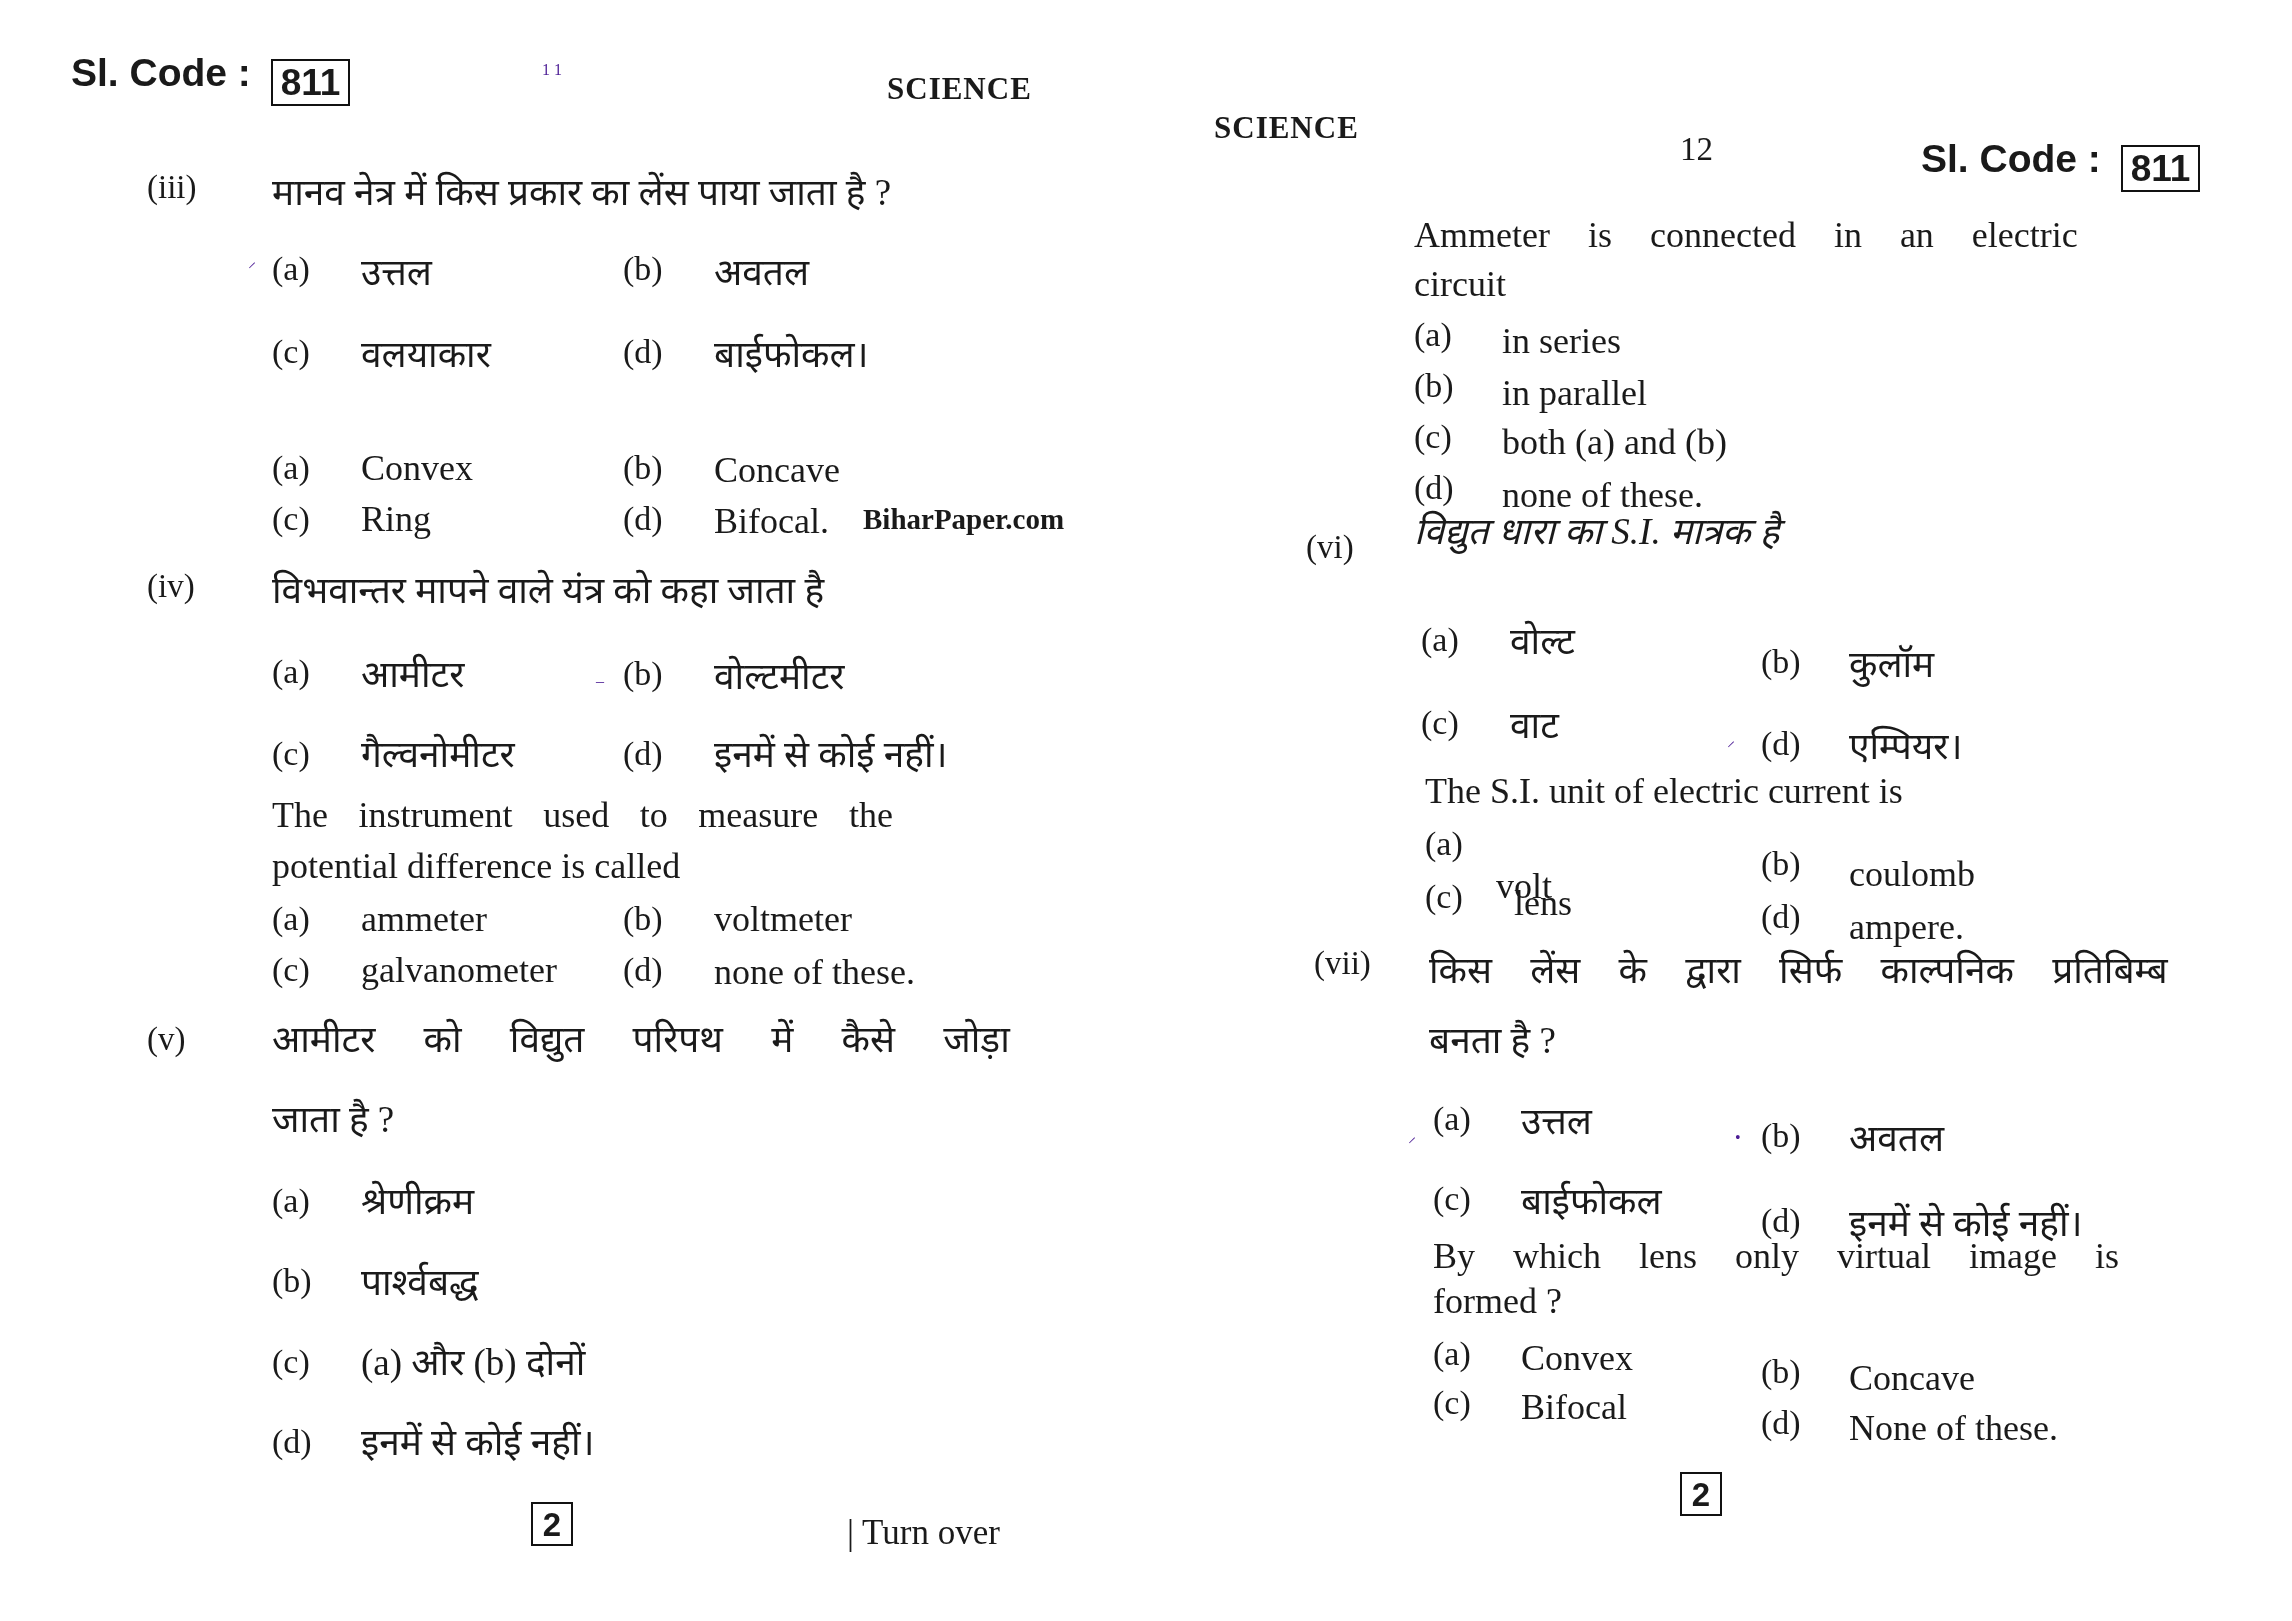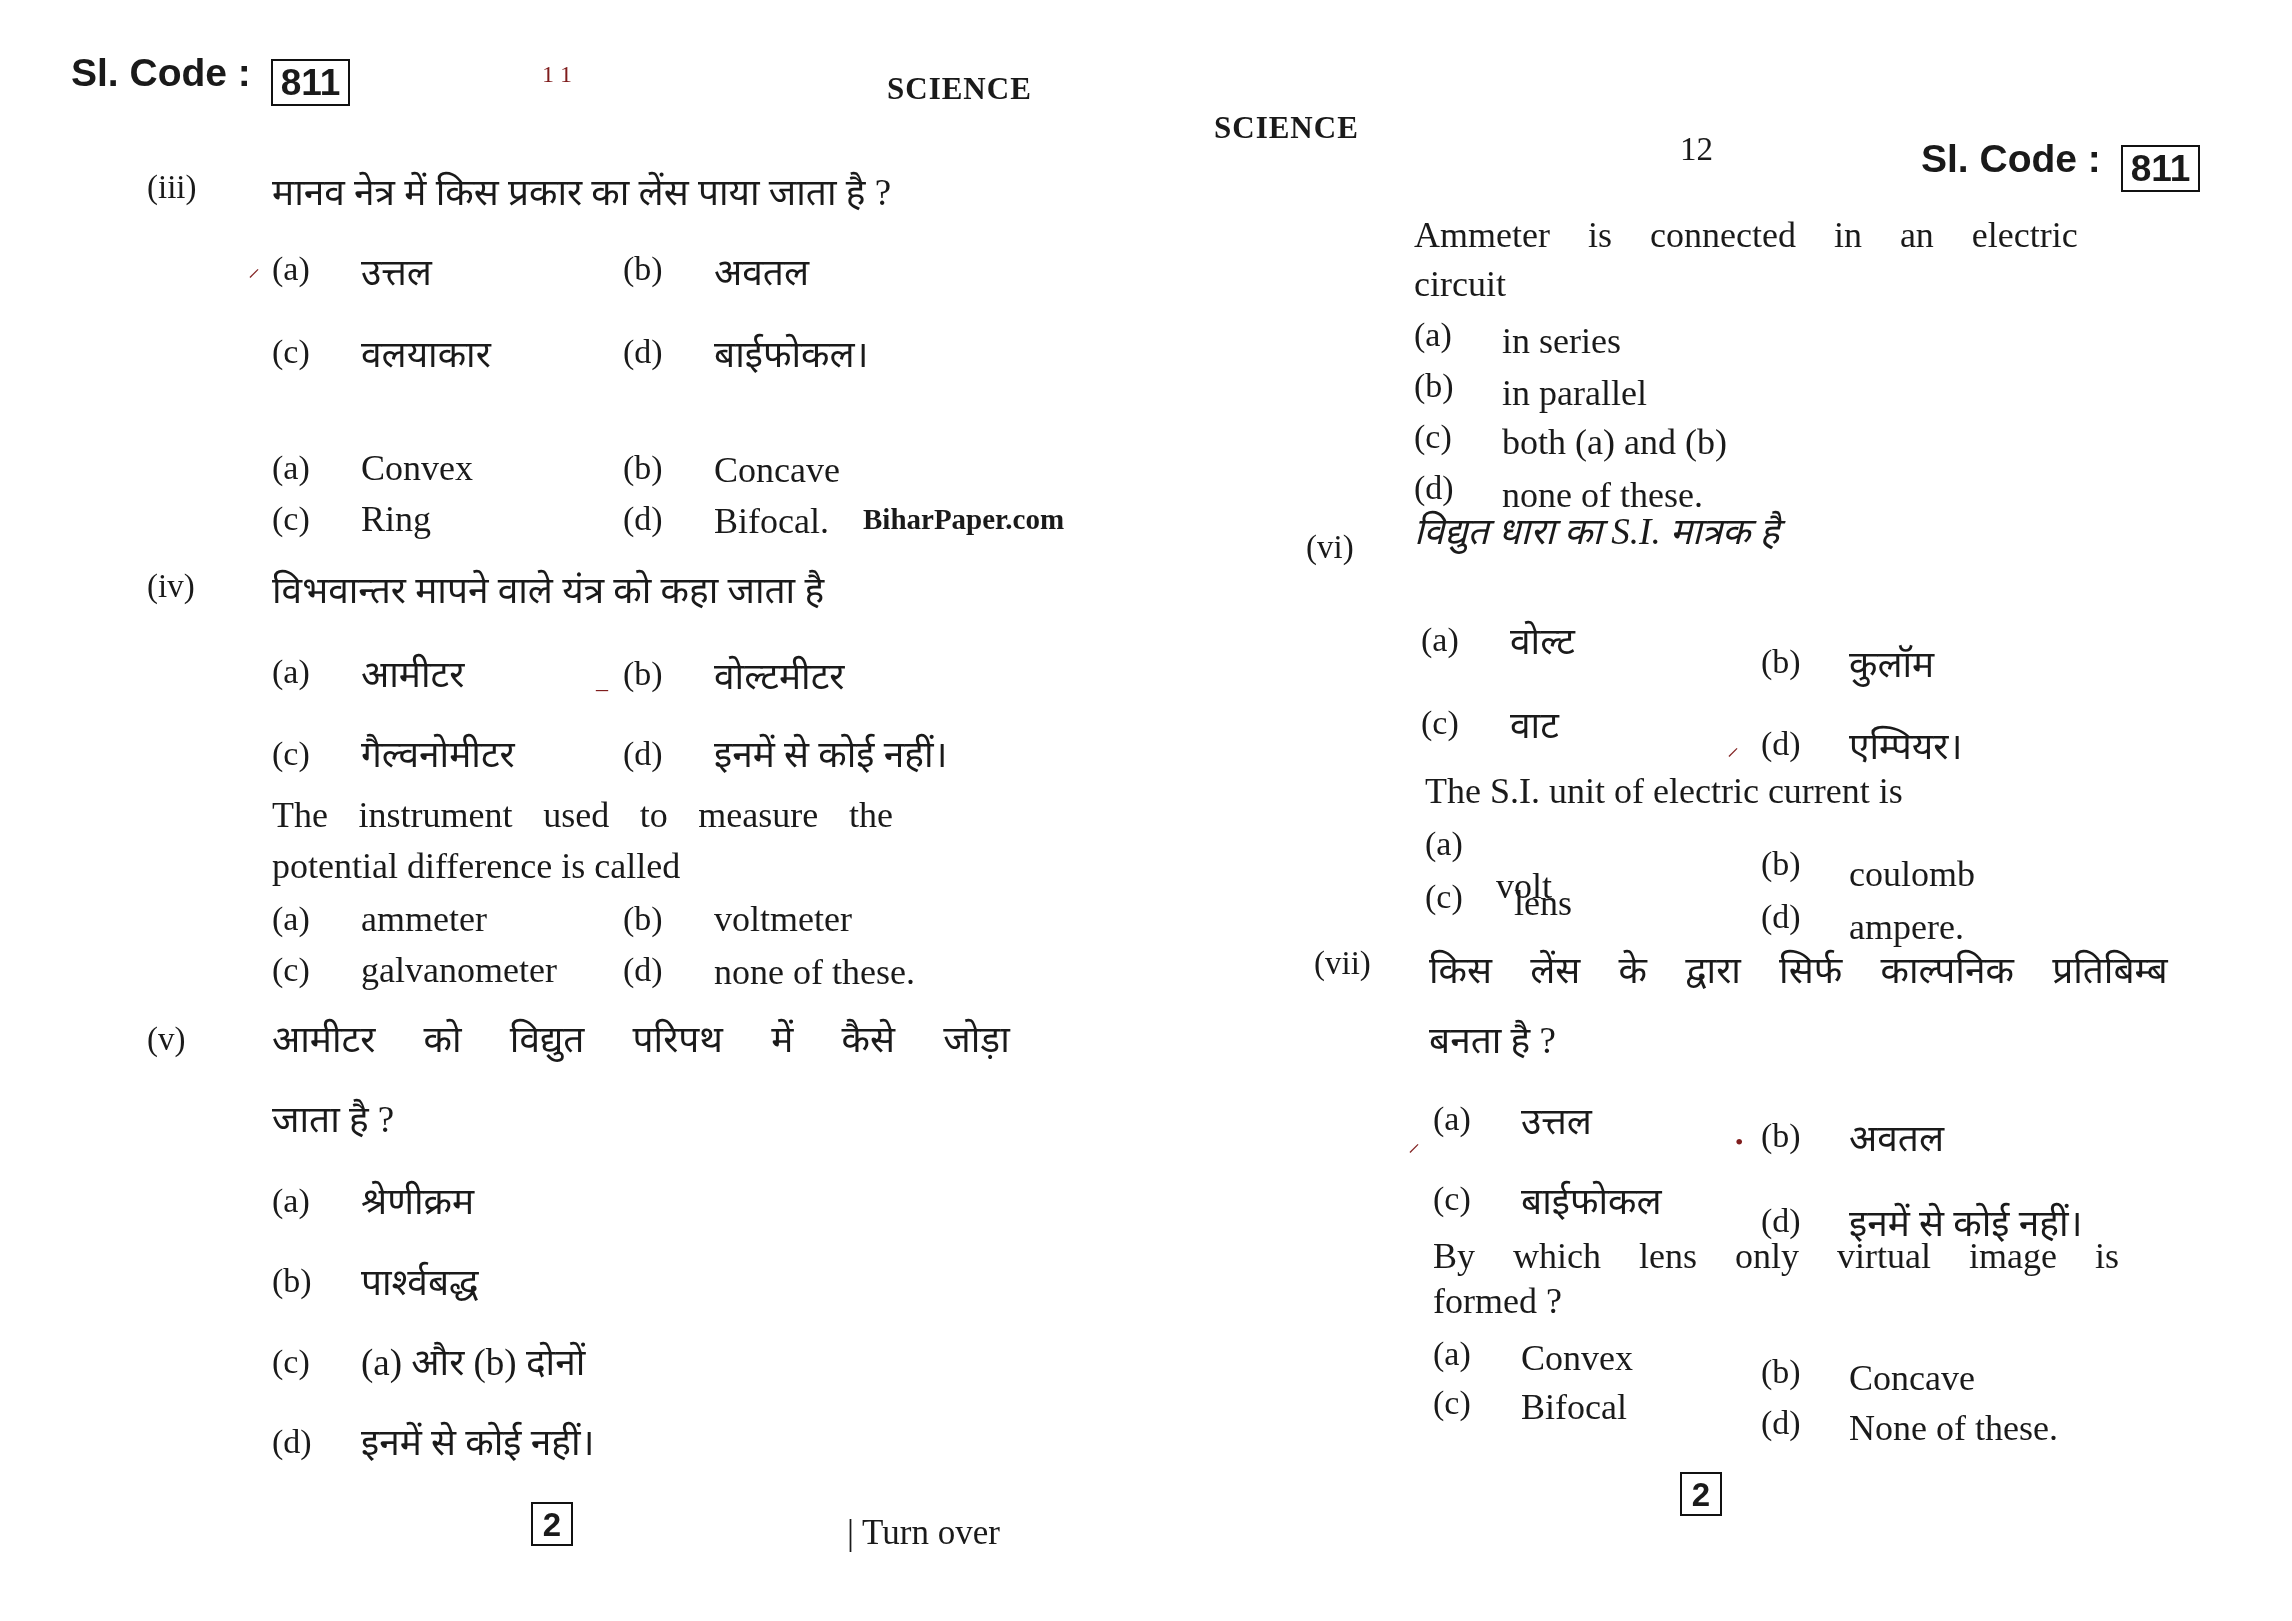--- a/index.html
+++ b/index.html
@@ -26,21 +26,21 @@
   .en { font-size: 36px; }
   .opt-label { font-size: 34px; }
   .opt-text { font-size: 37px; }
   .just { display: flex; justify-content: space-between; }
   .watermark { font-size: 29px; font-weight: bold; }
   .pbox {
     display: inline-block; border: 2.9px solid #111; padding: 2px 9.8px 0 9.8px;
     font-size: 33px; font-weight: bold; font-family: "Liberation Sans", sans-serif;
   }
   .turnover { font-size: 35px; }
-  .tick { font-size: 24px; color: #7f1d1d; }
+  .tick { font-size: 16px; color: #4c1d95; }
 </style>
 </head>
 <body>
 
 <div class="page page-left">
 
   <div class="abs" style="left:71px; top:51px;">
     <span class="slcode">Sl. Code :</span>
     <span class="codebox">811</span>
   </div>

